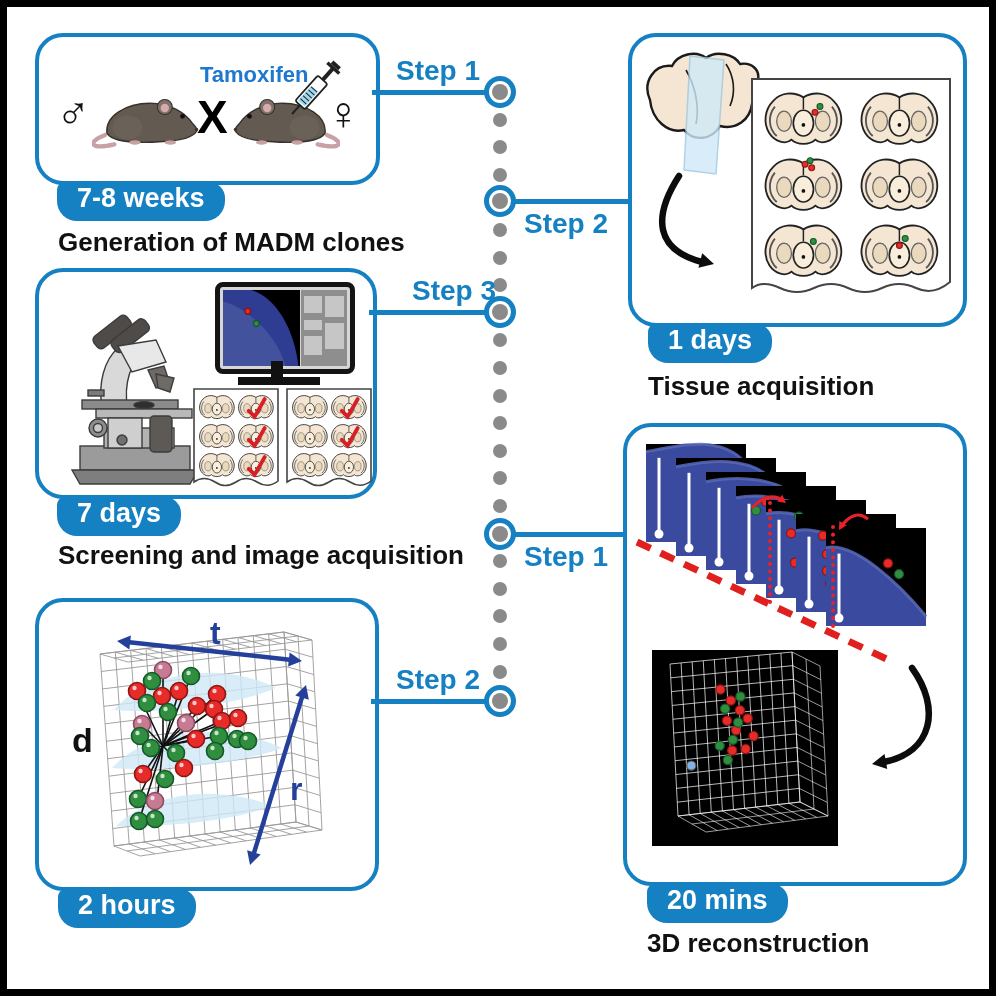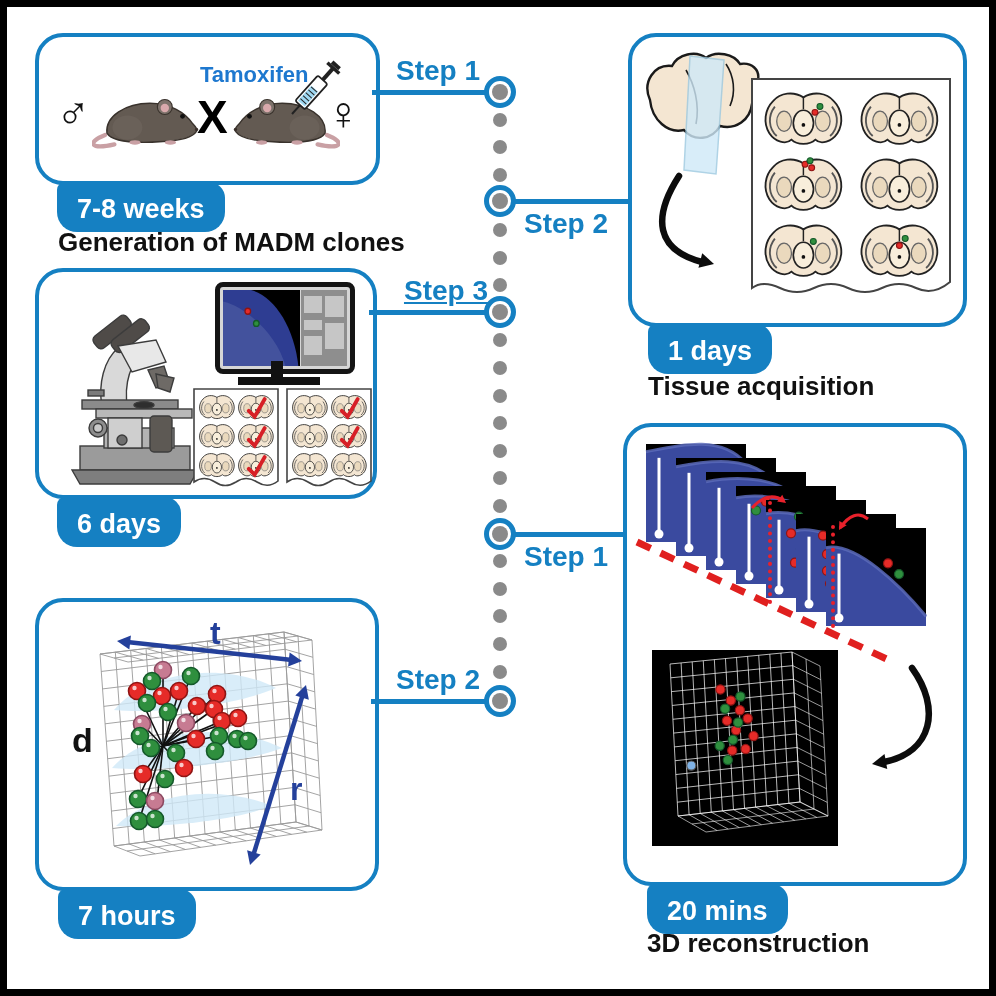--- a/index.html
+++ b/index.html
@@ -6,21 +6,21 @@
   .stage{position:relative;width:996px;height:996px;background:#ffffff;overflow:hidden;
          font-family:"Liberation Sans","DejaVu Sans",sans-serif;}
   .frame{position:absolute;inset:0;border:7px solid #000;z-index:60;pointer-events:none;}
   .panel{position:absolute;background:#fff;border:4px solid #1580c2;border-radius:28px;z-index:1;}
   .panel1{left:35px;top:33px;width:337px;height:144px;}
   .panel2{left:628px;top:33px;width:331px;height:286px;}
   .panel3{left:35px;top:268px;width:334px;height:223px;}
   .panel4{left:623px;top:423px;width:336px;height:455px;}
   .panel5{left:35px;top:598px;width:336px;height:285px;}
   .badge{position:absolute;background:#1580c2;color:#fff;font-weight:700;font-size:27px;
-         line-height:1;padding:14px 20px 9px 20px;border-radius:8px 16px 20px 20px;z-index:5;}
+         line-height:1;padding:3px 20px 9px 20px;border-radius:8px 16px 20px 20px;z-index:5;}
   .caption{position:absolute;color:#111;font-weight:700;font-size:26px;z-index:5;white-space:nowrap;}
   .steplabel{position:absolute;color:#1580c2;font-weight:700;font-size:28px;z-index:6;width:130px;}
   .steplabel.left{text-align:right;}
   .steplabel.right{text-align:left;margin-top:44px;}
   .connector{position:absolute;height:5px;background:#1580c2;z-index:2;}
   .tdot{position:absolute;width:14px;height:14px;border-radius:50%;background:#8a8a8a;z-index:3;}
   .tnode{position:absolute;width:32px;height:32px;border-radius:50%;background:#fff;
          border:5px solid #1580c2;box-sizing:border-box;z-index:4;}
   .tnode .core{position:absolute;left:50%;top:50%;width:16px;height:16px;margin:-8px 0 0 -8px;
          border-radius:50%;background:#8a8a8a;}
@@ -44,26 +44,27 @@
   <div class="frame"></div>
 
   <div class="panel panel1"></div>
   <div class="panel panel2"></div>
   <div class="panel panel3"></div>
   <div class="panel panel4"></div>
   <div class="panel panel5"></div>
 
   <div class="badge" style="left:57px;top:182px;">7-8 weeks</div>
   <div class="badge" style="left:648px;top:324px;">1 days</div>
-  <div class="badge" style="left:57px;top:497px;">6 days</div>
+  <div class="badge" style="left:57px;top:497px;">7 days</div>
   <div class="badge" style="left:647px;top:884px;">20 mins</div>
-  <div class="badge" style="left:58px;top:889px;">7 hours</div>
+  <div class="badge" style="left:58px;top:889px;">2 hours</div>
 
   <div class="caption" style="left:58px;top:227px;">Generation of MADM clones</div>
   <div class="caption" style="left:648px;top:371px;">Tissue acquisition</div>
+  <div class="caption" style="left:58px;top:540px;">Screening and image acquisition</div>
   <div class="caption" style="left:647px;top:928px;">3D reconstruction</div>
 
   <div class="tamoxifen" style="left:200px;top:62px;width:118px;text-align:left;">Tamoxifen</div>
   <div class="sym" style="left:56px;top:90px;font-size:46px;">♂</div>
   <div class="cross" style="left:197px;top:94px;">X</div>
   <div class="sym" style="left:326px;top:90px;font-size:46px;">♀</div>
 
   <svg class="artsvg" style="left:92px;top:88px;" width="112" height="66" viewBox="0 0 120 70">
     <g>
       <path d="M14,50 C-6,58 -2,66 24,60" stroke="#c9a0a4" stroke-width="4.5" fill="none" stroke-linecap="round"></path>
@@ -676,21 +677,21 @@
       <text x="210" y="644" fill="#24409b" font-size="32" font-weight="bold">t</text>
       <text x="290" y="800" fill="#24409b" font-size="32" font-weight="bold">r</text>
       <text x="72" y="752" fill="#111" font-size="34" font-weight="bold">d</text>
     </svg>
   <div id="timeline-layer">
       <div class="connector" style="left: 372px; width: 128px; top: 89.5px;"></div>
       <div class="steplabel left" style="top: 55px; left: 350px;">Step 1</div>
       <div class="connector" style="left: 500px; width: 130px; top: 198.5px;"></div>
       <div class="steplabel right" style="top: 164px; left: 524px;">Step 2</div>
       <div class="connector" style="left: 369px; width: 131px; top: 309.5px;"></div>
-      <div class="steplabel left" style="top: 275px; left: 358px; text-decoration: underline;">Step 3</div>
+      <div class="steplabel left" style="top: 275px; left: 366px;">Step 3</div>
       <div class="connector" style="left: 500px; width: 125px; top: 531.5px;"></div>
       <div class="steplabel right" style="top: 497px; left: 524px;">Step 1</div>
       <div class="connector" style="left: 371px; width: 129px; top: 698.5px;"></div>
       <div class="steplabel left" style="top: 664px; left: 350px;">Step 2</div>
       <div class="tdot" style="left: 493px; top: 112.6px;"></div>
       <div class="tdot" style="left: 493px; top: 140.2px;"></div>
       <div class="tdot" style="left: 493px; top: 167.8px;"></div>
       <div class="tdot" style="left: 493px; top: 223px;"></div>
       <div class="tdot" style="left: 493px; top: 250.6px;"></div>
       <div class="tdot" style="left: 493px; top: 278.2px;"></div>

